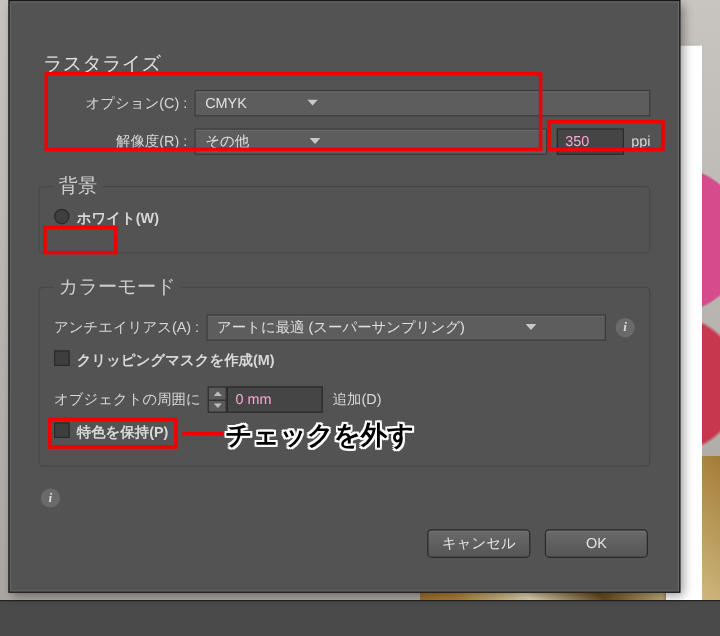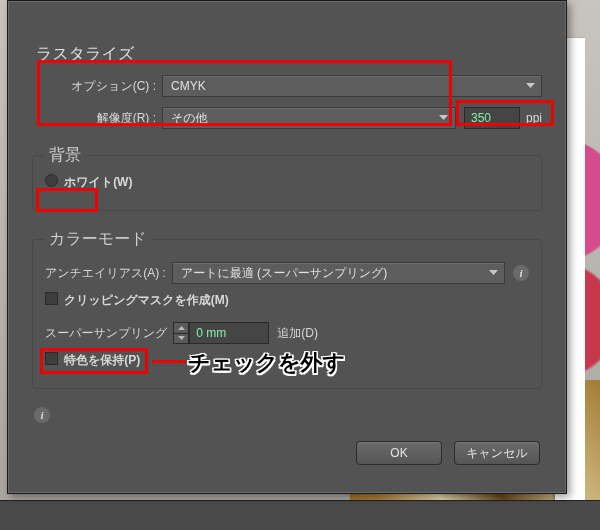--- a/index.html
+++ b/index.html
@@ -24,29 +24,29 @@
     position: absolute; left: 7px; top: 0; width: 560px; height: 494px;
     background: #535353; border: 1px solid #1a1a1a;
     box-shadow: 0 0 0 1px #6a6a6a inset, 3px 3px 8px rgba(0,0,0,.4);
     color: #d8d8d8; font-size: 12px;
   }
   .titlebar { height: 26px; line-height: 26px; padding: 0 28px; font-size: 16px; color: #e0e0e0; margin-top: 40px; }
   .content { padding: 6px 24px 0 24px; }
   .row { display: flex; align-items: center; height: 26px; margin-bottom: 6px; }
   .label-col { width: 130px; text-align: right; padding-right: 6px; }
   .select {
-    display: flex; align-items: center; justify-content: space-between;
+    display: flex; align-items: center; 
     height: 22px; background: #5d5d5d; border: 1px solid #3a3a3a;
     box-shadow: inset 0 1px 0 #6e6e6e; padding: 0 4px 0 8px; color: #e0e0e0; gap: 48px;
   }
   .select-arrow { width: 14px; height: 14px; display:flex; align-items:center; justify-content:center; }
   .select-arrow svg { display:block; }
   .num-input {
     height: 22px; background: #454545; border: 1px solid #2a2a2a;
-    padding: 0 6px; color: #86efac; display:flex; align-items:center;
+    padding: 0 6px; color: #f9a8d4; display:flex; align-items:center;
   }
   fieldset.group {
     border: 1px solid #484848; border-radius: 4px;
     margin: 14px 0 0 0; padding: 8px 12px 12px 12px;
   }
   fieldset.group legend { padding: 0 4px; color: #cfcfcf; font-size: 16px; }
   .radio-row, .check-row { display: flex; align-items: flex-start; height: 24px; gap: 6px; font-weight: bold; }
   .radio-outer {
     width: 13px; height: 13px; border-radius: 50%; border: 1px solid #2a2a2a;
     background: #3e3e3e; display:flex; align-items:center; justify-content:center;
@@ -144,21 +144,21 @@
         </div>
         <span class="info-icon" style="margin-left:8px">i</span>
       </div>
 
       <div class="check-row">
         <span class="checkbox"></span>
         <span>クリッピングマスクを作成(M)</span>
       </div>
 
       <div class="row" style="margin-top:4px">
-        <span>スーパーサンプリング</span>
+        <span>オブジェクトの周囲に</span>
         <div class="spinner" style="margin-left:6px">
           <div>
               <svg width="7" height="4">
                 <path d="M3.5 0 L7 4 L0 4 Z" fill="#bbb"></path>
               </svg>
             </div>
           <div>
               <svg width="7" height="4">
                 <path d="M0 0 L7 0 L3.5 4 Z" fill="#bbb"></path>
               </svg>
@@ -175,24 +175,24 @@
         <span>特色を保持(P)</span>
       </div>
     </fieldset>
 
     <div class="note-row" style="margin-top:14px">
       <span class="info-icon">i</span>
     </div>
 
     <div class="btn-row">
       <div class="btn">
+          <span>キャンセル</span>
+        </div>
+      <div class="btn">
           <span>OK</span>
-        </div>
-      <div class="btn">
-          <span>キャンセル</span>
         </div>
     </div>
 
   </div>
 </div>
 
 <div class="hl-red" style="left:37px; top:60px;  width:415px; height:66px"></div>
 <div class="hl-red" style="left:456px; top:100px; width:98px;  height:26px"></div>
 <div class="hl-red" style="left:36px;  top:188px; width:62px;  height:24px"></div>
 <div class="hl-red" style="left:40px;  top:348px; width:108px; height:26px"></div>

